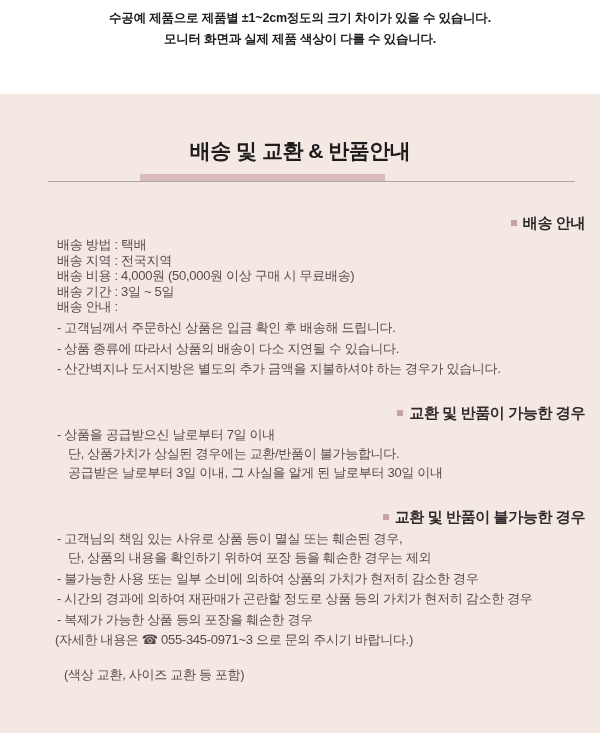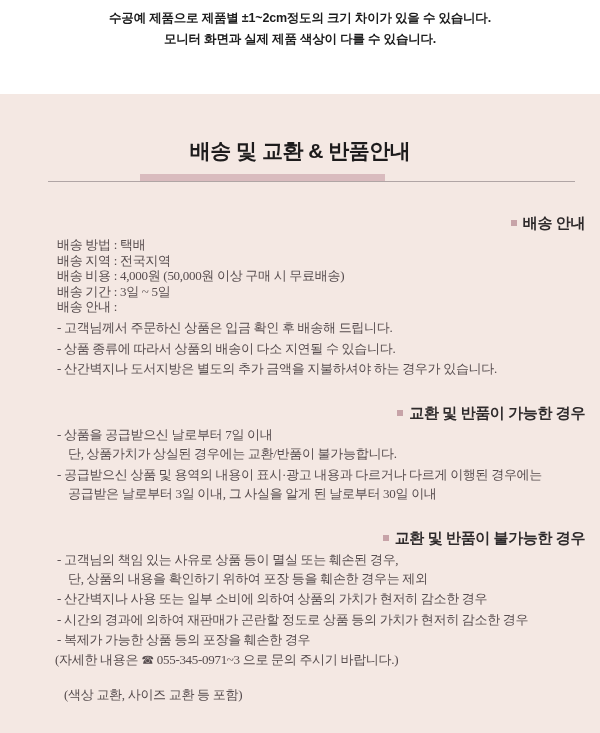--- a/index.html
+++ b/index.html
@@ -22,21 +22,21 @@
   .panel{background:var(--panel-bg);min-height:658px;padding-bottom:20px;}
   .panel-title{padding-top:42px;text-align:center;font-size:21px;font-weight:bold;color:var(--title-color);letter-spacing:-0.5px;line-height:30px;}
   .divider{position:relative;height:8px;margin:8px 25px 0 48px;}
   .divider .thin-line{position:absolute;left:0;right:0;bottom:0;height:1px;background:var(--divider-line);opacity:0.75;}
   .divider .thick-bar{position:absolute;left:92px;width:245px;bottom:1px;height:7px;background:var(--accent-bar);}
   .sections{padding:33px 15px 0 50px;}
   .section + .section{margin-top:29px;}
   .sec-heading{display:flex;align-items:center;margin-bottom:6px;justify-content:flex-end;}
   .bullet{width:6px;height:6px;background:var(--bullet);margin-right:6px;flex:0 0 auto;}
   .sec-title{font-size:15px;font-weight:bold;color:var(--heading-color);letter-spacing:-0.4px;line-height:16px;}
-  .line{font-size:13px;color:var(--body-color);letter-spacing:-0.3px;padding-left:7px;font-family:Liberation Serif, serif;}
+  .line{font-size:13px;color:var(--body-color);letter-spacing:-0.3px;padding-left:7px;}
   .line.tight{line-height:15.5px;}
   .line.normal{line-height:15px;margin-top:5.5px;}
   .line.indent{line-height:15px;margin-top:4px;padding-left:18px;}
   .line.paren{line-height:15px;margin-top:5px;padding-left:5px;}
   .footer{padding:16px 15px 0 50px;}
   .footer .line{padding-left:0;}
   .footer .line.indent{padding-left:14px;}
 </style>
 </head>
 <body>
@@ -67,31 +67,30 @@
         <div class="line normal">- 상품 종류에 따라서 상품의 배송이 다소 지연될 수 있습니다.</div>
         <div class="line normal">- 산간벽지나 도서지방은 별도의 추가 금액을 지불하셔야 하는 경우가 있습니다.</div>
       </div>
       <div class="section">
         <div class="sec-heading">
           <span class="bullet"></span>
           <span class="sec-title">교환 및 반품이 가능한 경우</span>
         </div>
         <div class="line normal">- 상품을 공급받으신 날로부터 7일 이내</div>
         <div class="line indent">단, 상품가치가 상실된 경우에는 교환/반품이 불가능합니다.</div>
-        <div class="line normal">- 공급받으신 상품 및 용역의 내용이 표시·광고 내용과 다르거나 다르게 이행된 경우에는</div>
         <div class="line indent">공급받은 날로부터 3일 이내, 그 사실을 알게 된 날로부터 30일 이내</div>
       </div>
       <div class="section">
         <div class="sec-heading">
           <span class="bullet"></span>
           <span class="sec-title">교환 및 반품이 불가능한 경우</span>
         </div>
         <div class="line normal">- 고객님의 책임 있는 사유로 상품 등이 멸실 또는 훼손된 경우,</div>
         <div class="line indent">단, 상품의 내용을 확인하기 위하여 포장 등을 훼손한 경우는 제외</div>
-        <div class="line normal">- 산간벽지나 사용 또는 일부 소비에 의하여 상품의 가치가 현저히 감소한 경우</div>
+        <div class="line normal">- 불가능한 사용 또는 일부 소비에 의하여 상품의 가치가 현저히 감소한 경우</div>
         <div class="line normal">- 시간의 경과에 의하여 재판매가 곤란할 정도로 상품 등의 가치가 현저히 감소한 경우</div>
         <div class="line normal">- 복제가 가능한 상품 등의 포장을 훼손한 경우</div>
         <div class="line paren">(자세한 내용은 ☎ 055-345-0971~3 으로 문의 주시기 바랍니다.)</div>
       </div>
     </div>
   <div class="footer" id="footer-root">
       <div class="line indent">(색상 교환, 사이즈 교환 등 포함)</div>
     </div>
 </div>
 

